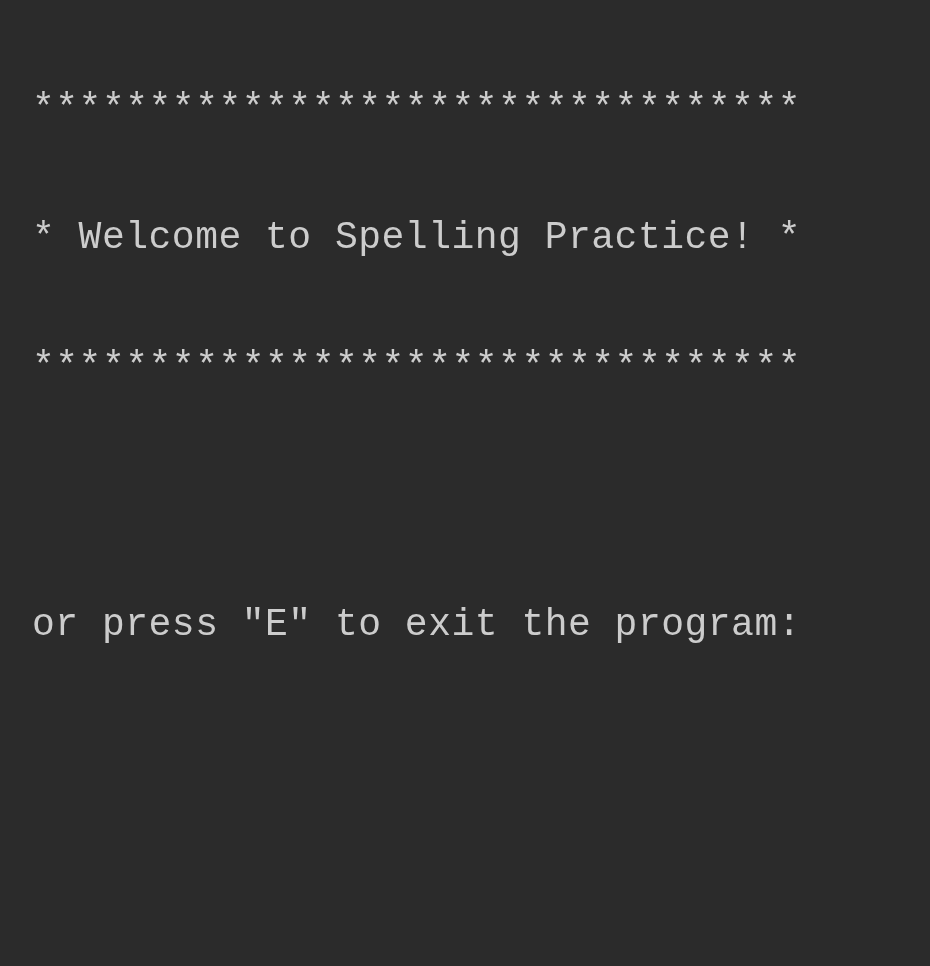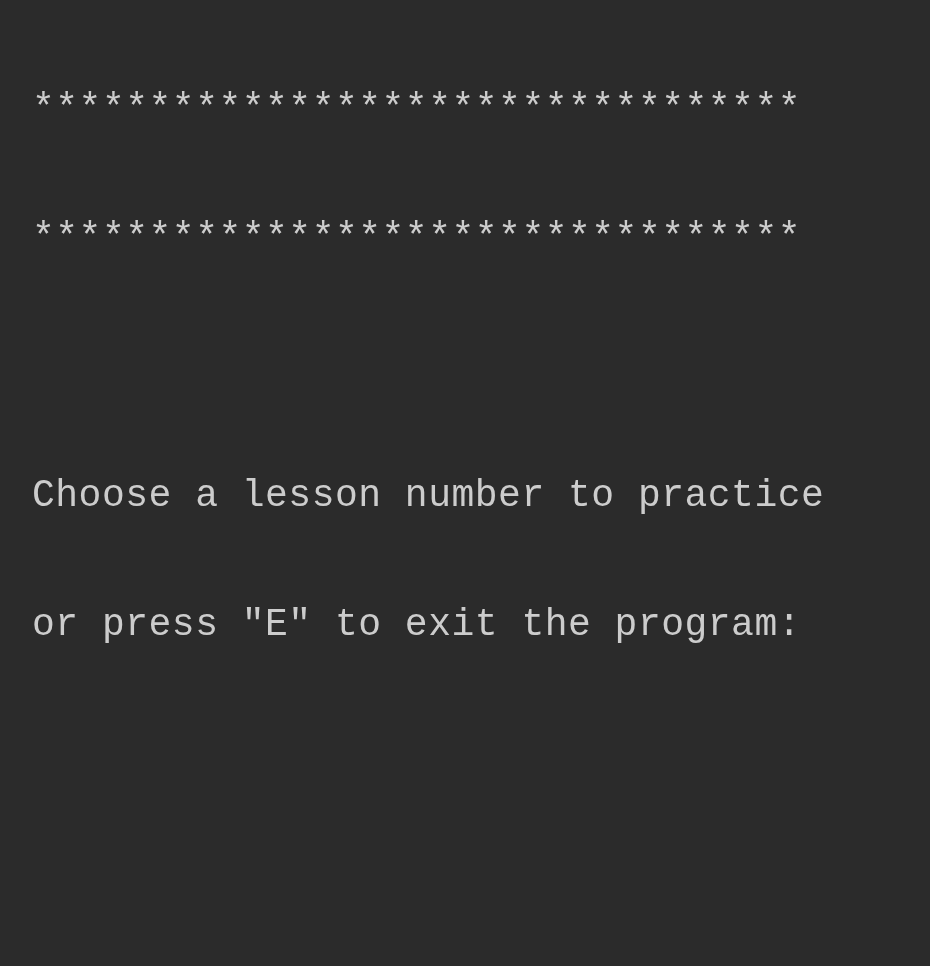--- a/index.html
+++ b/index.html
@@ -24,23 +24,23 @@
     }
     .line {
       display: block;
     }
   </style>
 </head>
 <body>
 
 <div class="terminal">
 <span class="line">*********************************</span>
+<span class="line">* Welcome to Spelling Practice! *</span>
 <span class="line">*********************************</span>
 <span class="line"> </span>
-<span class="line">Choose a lesson number to practice</span>
 <span class="line">or press "E" to exit the program:</span>
 <span class="line"> </span>
 
 
 
 
 
 
 
 </div>

